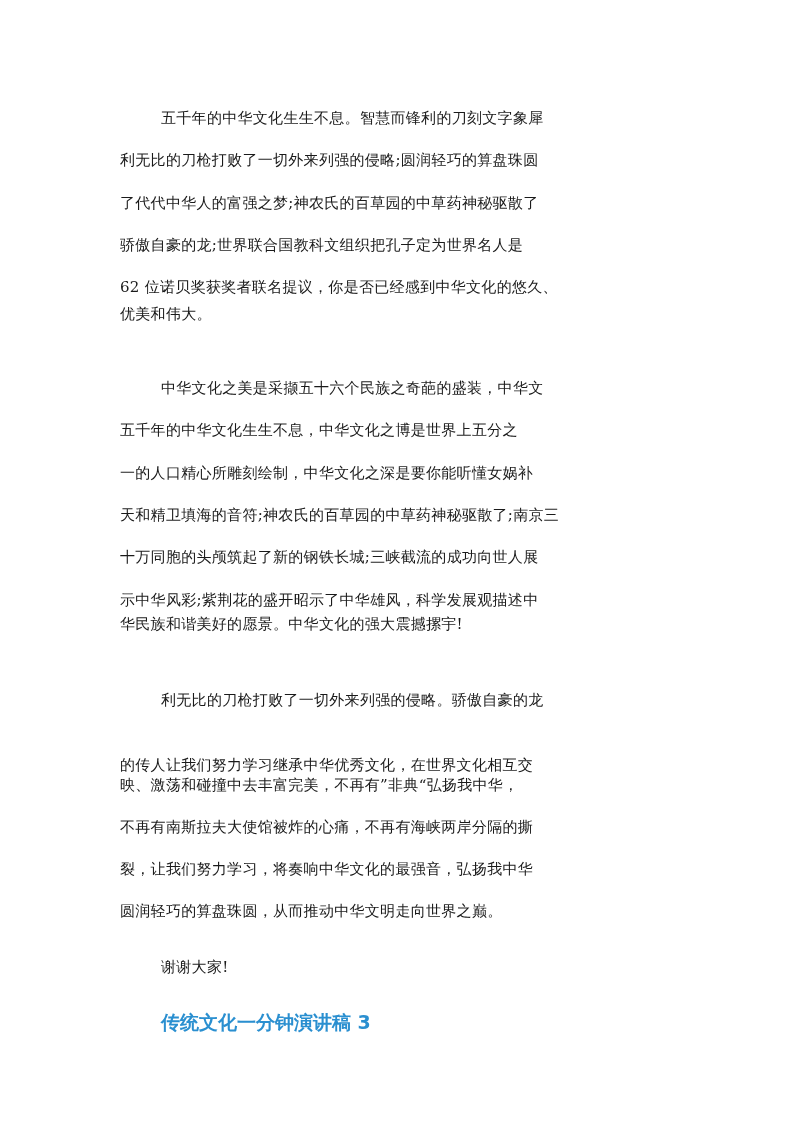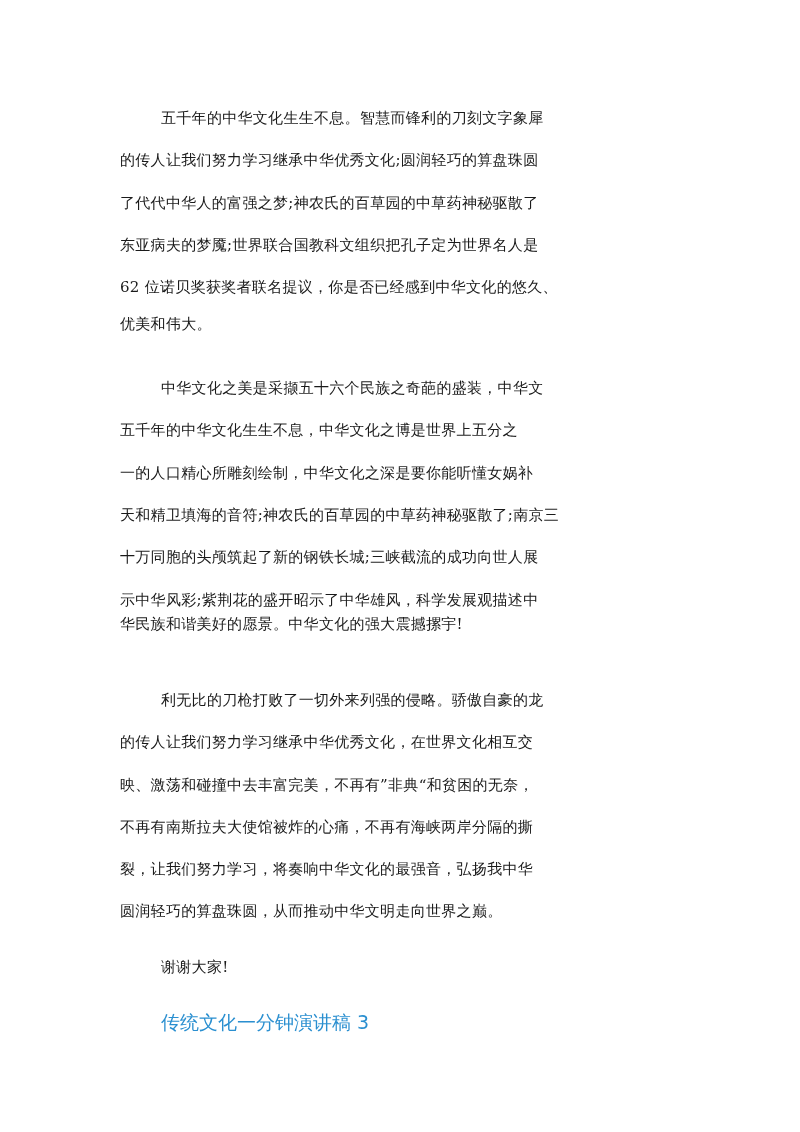--- a/index.html
+++ b/index.html
@@ -2,50 +2,50 @@
 <html><head>
 <meta charset="utf-8">
 <style>
   html, body { margin:0; padding:0; background:#ffffff; }
   body { width:800px; height:1132px; position:relative; overflow:hidden;
          font-family:"DejaVu Serif","Liberation Serif",serif; color:#1a1a1a; }
   .page { position:absolute; left:0; top:0; width:800px; height:1132px; }
   .line { position:absolute; left:120px; font-size:15px; white-space:nowrap; line-height:24px; letter-spacing:0.3px; }
   .indent { left:161px; }
   .heading { position:absolute; left:161px; font-family:"DejaVu Sans","Liberation Sans",sans-serif;
-             font-weight:normal; font-size:19px; color:#2a8fd0; white-space:nowrap; }
+             font-weight:bold; font-size:19px; color:#2a8fd0; white-space:nowrap; }
 </style>
 </head>
 <body>
 
 <div class="page">
 
   <div>
     <div class="line indent" style="top:106px">五千年的中华文化生生不息。智慧而锋利的刀刻文字象犀</div>
-    <div class="line" style="top:148px">的传人让我们努力学习继承中华优秀文化;圆润轻巧的算盘珠圆</div>
+    <div class="line" style="top:148px">利无比的刀枪打败了一切外来列强的侵略;圆润轻巧的算盘珠圆</div>
     <div class="line" style="top:191px">了代代中华人的富强之梦;神农氏的百草园的中草药神秘驱散了</div>
-    <div class="line" style="top:233px">东亚病夫的梦魇;世界联合国教科文组织把孔子定为世界名人是</div>
+    <div class="line" style="top:233px">骄傲自豪的龙;世界联合国教科文组织把孔子定为世界名人是</div>
     <div class="line" style="top:275px">62 位诺贝奖获奖者联名提议，你是否已经感到中华文化的悠久、</div>
-    <div class="line" style="top:312px">优美和伟大。</div>
+    <div class="line" style="top:302px">优美和伟大。</div>
   </div>
 
   <div>
     <div class="line indent" style="top:376px">中华文化之美是采撷五十六个民族之奇葩的盛装，中华文</div>
     <div class="line" style="top:418px">五千年的中华文化生生不息，中华文化之博是世界上五分之</div>
     <div class="line" style="top:461px">一的人口精心所雕刻绘制，中华文化之深是要你能听懂女娲补</div>
     <div class="line" style="top:503px">天和精卫填海的音符;神农氏的百草园的中草药神秘驱散了;南京三</div>
     <div class="line" style="top:545px">十万同胞的头颅筑起了新的钢铁长城;三峡截流的成功向世人展</div>
     <div class="line" style="top:588px">示中华风彩;紫荆花的盛开昭示了中华雄风，科学发展观描述中</div>
     <div class="line" style="top:612px">华民族和谐美好的愿景。中华文化的强大震撼摞宇!</div>
   </div>
 
   <div>
     <div class="line indent" style="top:688px">利无比的刀枪打败了一切外来列强的侵略。骄傲自豪的龙</div>
-    <div class="line" style="top:730px">的传人让我们努力学习继承中华优秀文化，在世界文化相互交</div>
-    <div class="line" style="top:773px">映、激荡和碰撞中去丰富完美，不再有”非典“和贫困的无奈，</div>
+    <div class="line" style="top:753px">的传人让我们努力学习继承中华优秀文化，在世界文化相互交</div>
+    <div class="line" style="top:773px">映、激荡和碰撞中去丰富完美，不再有”非典“弘扬我中华，</div>
     <div class="line" style="top:815px">不再有南斯拉夫大使馆被炸的心痛，不再有海峡两岸分隔的撕</div>
     <div class="line" style="top:857px">裂，让我们努力学习，将奏响中华文化的最强音，弘扬我中华</div>
     <div class="line" style="top:899px">圆润轻巧的算盘珠圆，从而推动中华文明走向世界之巅。</div>
   </div>
 
   <div class="line indent" style="top:955px">谢谢大家!</div>
 
   <div class="heading" style="top:1010px">传统文化一分钟演讲稿 3</div>
 </div>
 

